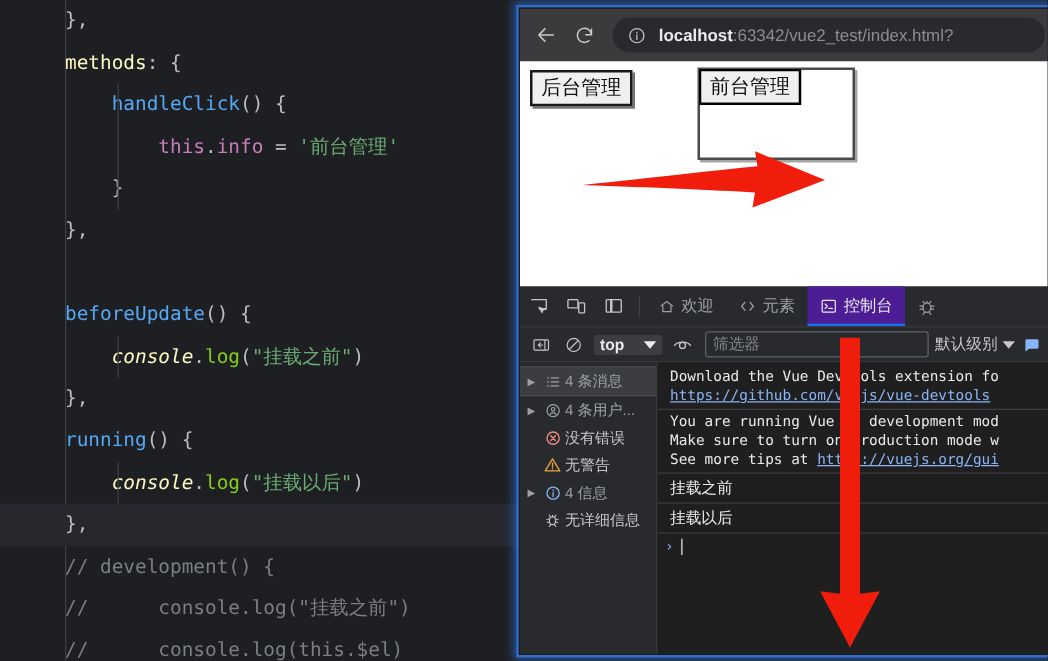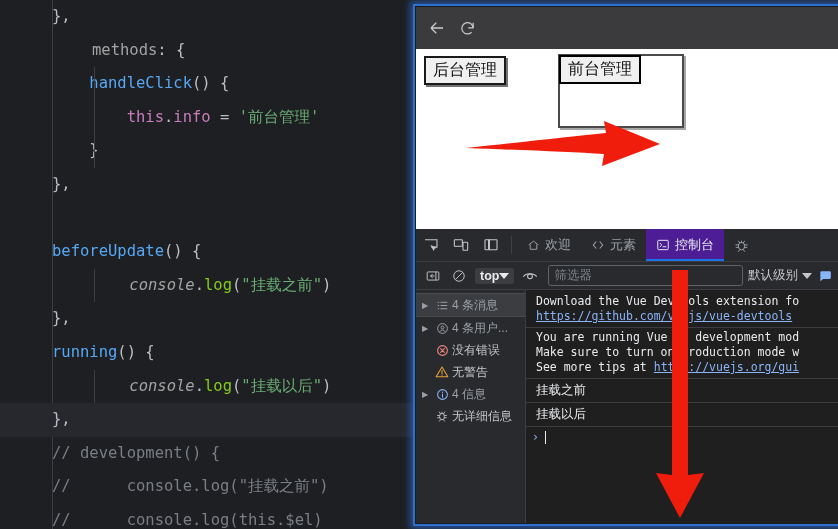--- a/index.html
+++ b/index.html
@@ -29,21 +29,21 @@
   }
   .code-line.hl{ background:#26282e; }
   .guide{
     position:absolute;
     width:1px;background:#3b3f45;
     top:0;bottom:0;
   }
   .g1{ left:52px; }
   .g2{ left:94px; }
 
-  .tok-kw{ color:#a3a3a3;margin-left:40px; }      
+  .tok-kw{ color:#fef9c3; }      
   .tok-fn{ color:#56a8f5; }      
   .tok-str{ color:#6aab73; }     
   .tok-prop{ color:#c77dbb; }    
   .tok-this{ color:#c77dbb; }
   .tok-punc{ color:#bcbec4; }
   .tok-comment{ color:#7a7e85; }
   .tok-italic{ font-style:italic; }
   .tok-log{ color:#84cc16; }
 
   
@@ -197,21 +197,21 @@
     padding:0 4px;
     box-sizing:border-box;
     overflow:hidden;
   }
   .tb-btn{
     width:26px;height:22px;
     display:flex;align-items:center;justify-content:center;
     color:#c4c7ca;flex:0 0 auto;
   }
   #ctx-select{
-    display:flex;align-items:center;gap:0;
+    display:flex;align-items:center;gap:16px;
     background:#3c3d40;
     border-radius:2px;
     padding:1px 5px;
     color:#e8eaed;
     font-size:12.5px;
     font-weight:bold;
     flex:0 0 auto;
     margin:0 3px;
   }
   #filter-input{
@@ -357,20 +357,29 @@
     <div class="nav-btn">
       <svg width="18" height="18" viewBox="0 0 24 24" fill="none" stroke="currentColor" stroke-width="1.7">
         <path d="M20 12H4M4 12l7-7M4 12l7 7"></path>
       </svg>
     </div>
     <div class="nav-btn">
       <svg width="17" height="17" viewBox="0 0 24 24" fill="none" stroke="currentColor" stroke-width="1.7">
         <path d="M20 11a8 8 0 1 0-2.3 6.3"></path>
         <path d="M20 4v7h-7" stroke-linejoin="round"></path>
       </svg>
+    </div>
+    <div id="omnibox">
+      <div id="site-info">
+        <svg width="15" height="15" viewBox="0 0 24 24" fill="none" stroke="currentColor" stroke-width="1.7">
+          <circle cx="12" cy="12" r="9"></circle>
+          <path d="M12 11v6M12 7.6v.9" stroke-linecap="round"></path>
+        </svg>
+      </div>
+      <div id="url-text"><span class="host">localhost</span><span class="path">:63342/vue2_test/index.html?</span></div>
     </div>
   </div>
 
   <div id="viewport">
     <div id="btn-backend">后台管理</div>
     <div id="box-frontend">
       <div id="btn-frontend">前台管理</div>
     </div>
   </div>
 

